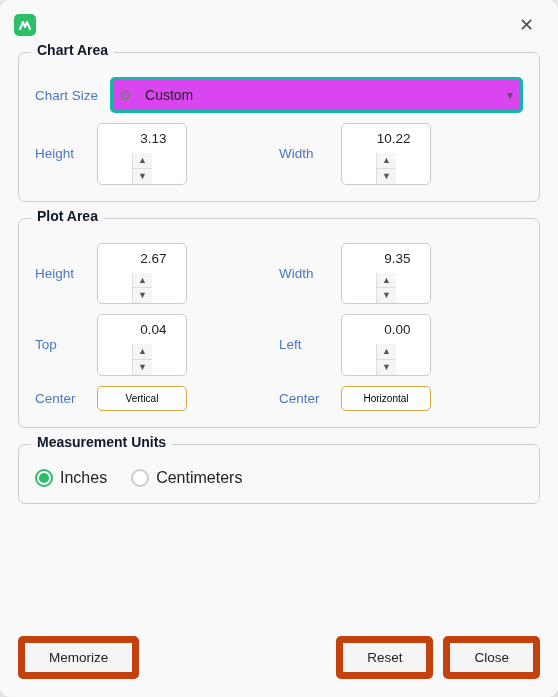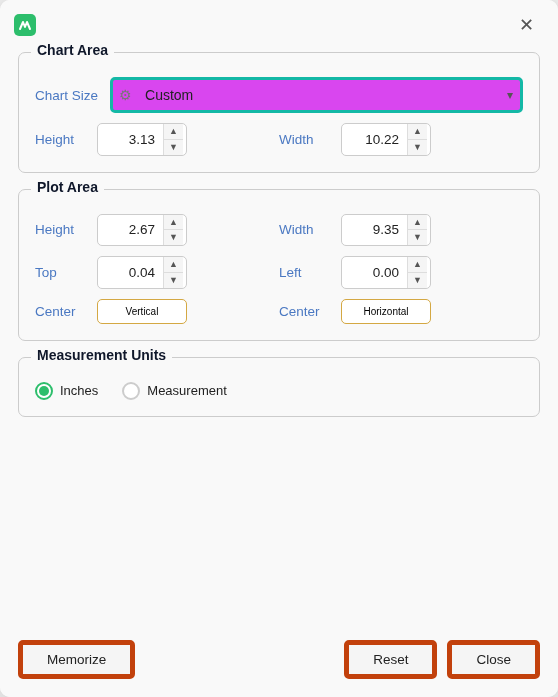--- a/index.html
+++ b/index.html
@@ -133,20 +133,21 @@
       font-size: 12px;
     }
     .spinbox-wrapper {
       display: flex;
       align-items: center;
       border: 1px solid #ccc;
       border-radius: 5px;
       background: #fff;
       overflow: hidden;
       min-width: 90px;
+      flex-direction: column;
     }
     .spinbox-input {
       border: none;
       outline: none;
       padding: 7px 8px;
       font-size: 13.5px;
       color: #222;
       width: 65px;
       text-align: right;
       background: transparent;
@@ -231,36 +232,36 @@
       background: #fff;
     }
     .radio-circle.checked::after {
       content: '';
       width: 10px;
       height: 10px;
       border-radius: 50%;
       background: #2dbe6c;
     }
     .radio-label {
-      font-size: 13px;
+      font-size: 16px;
       color: #222;
     }
     .footer {
       display: flex;
       align-items: center;
       justify-content: space-between;
       padding: 12px 18px 18px 18px;
       background: #f9f9f9;
     }
     .footer-right {
       display: flex;
       gap: 10px;
     }
     .footer-btn {
-      border: 5px solid #c2410c;
+      border: 7px solid #c2410c;
       border-radius: 5px;
       background: #f5f5f5;
       color: #222;
       font-size: 13.5px;
       padding: 7px 24px;
       cursor: pointer;
       min-width: 80px;
     }
   </style>
 </head>
@@ -382,21 +383,21 @@
 
     <div class="measurement-section">
       <span class="section-title">Measurement Units</span>
       <div class="radio-row">
         <div class="radio-option">
           <div class="radio-circle checked"></div>
           <span class="radio-label">Inches</span>
         </div>
         <div class="radio-option">
           <div class="radio-circle"></div>
-          <span class="radio-label">Measurement</span>
+          <span class="radio-label">Centimeters</span>
         </div>
       </div>
     </div>
 
   </div>
 
   <div class="footer">
     <button class="footer-btn">Memorize</button>
     <div class="footer-right">
       <button class="footer-btn">Reset</button>

